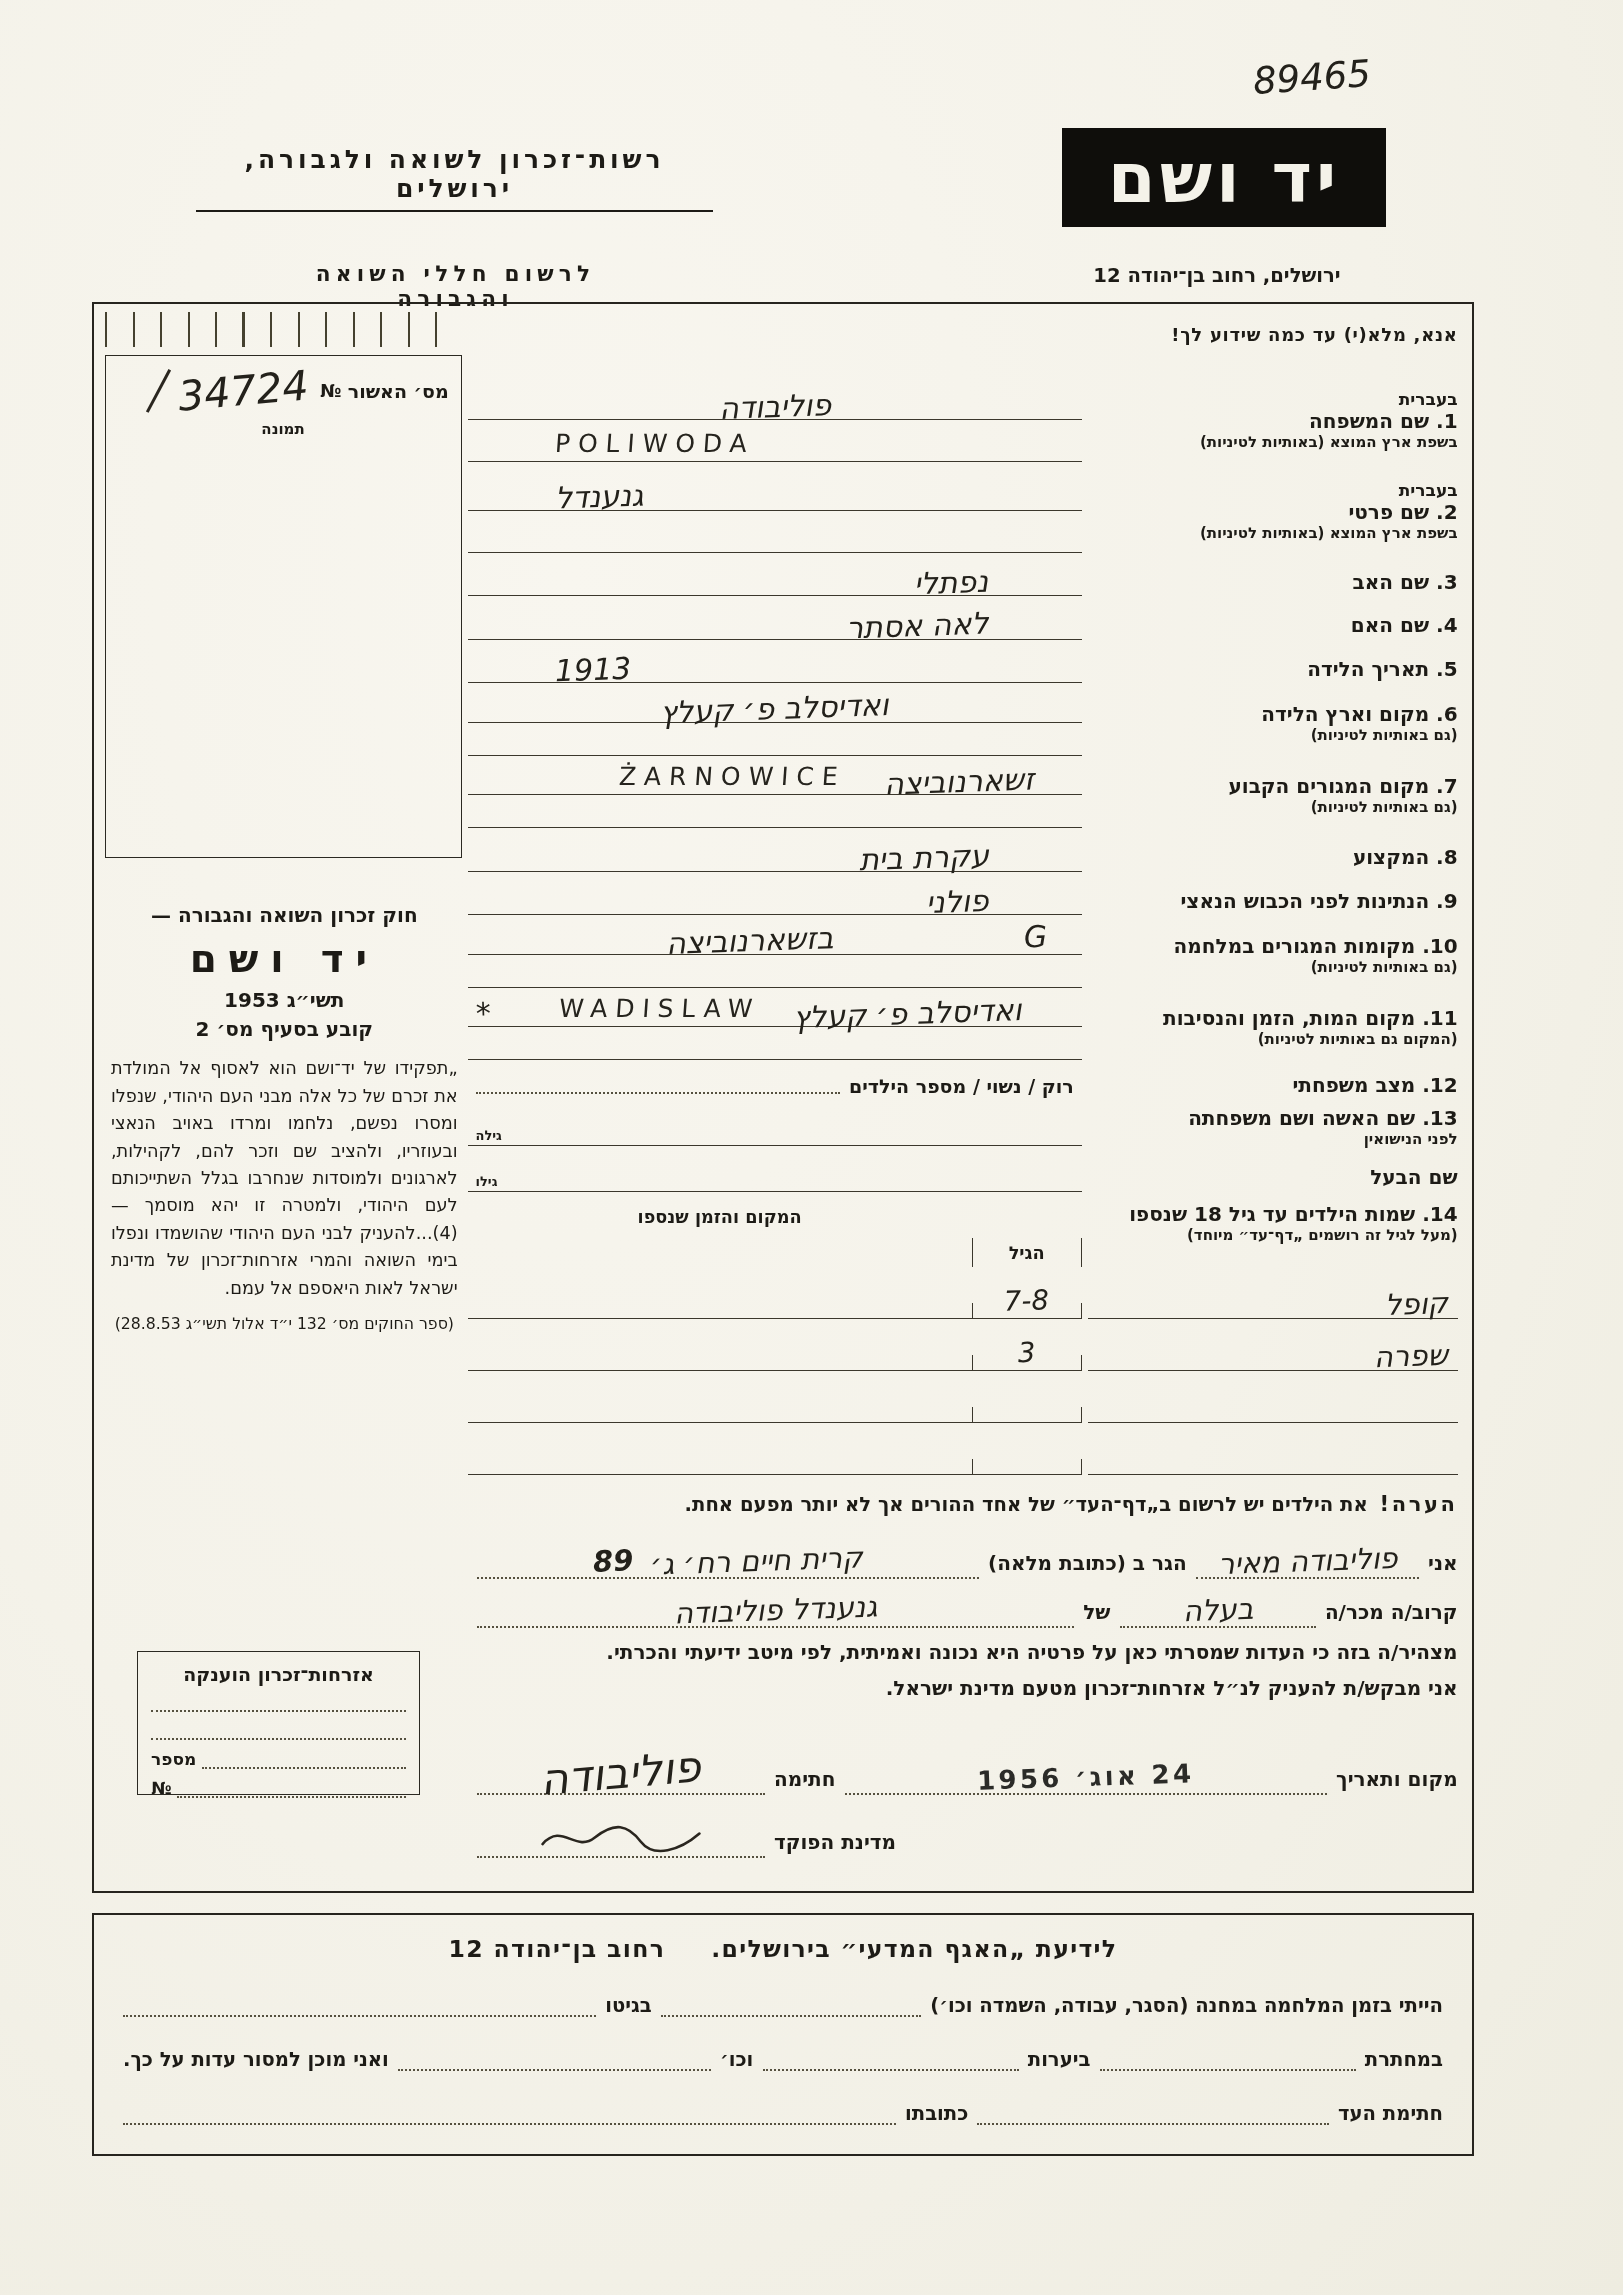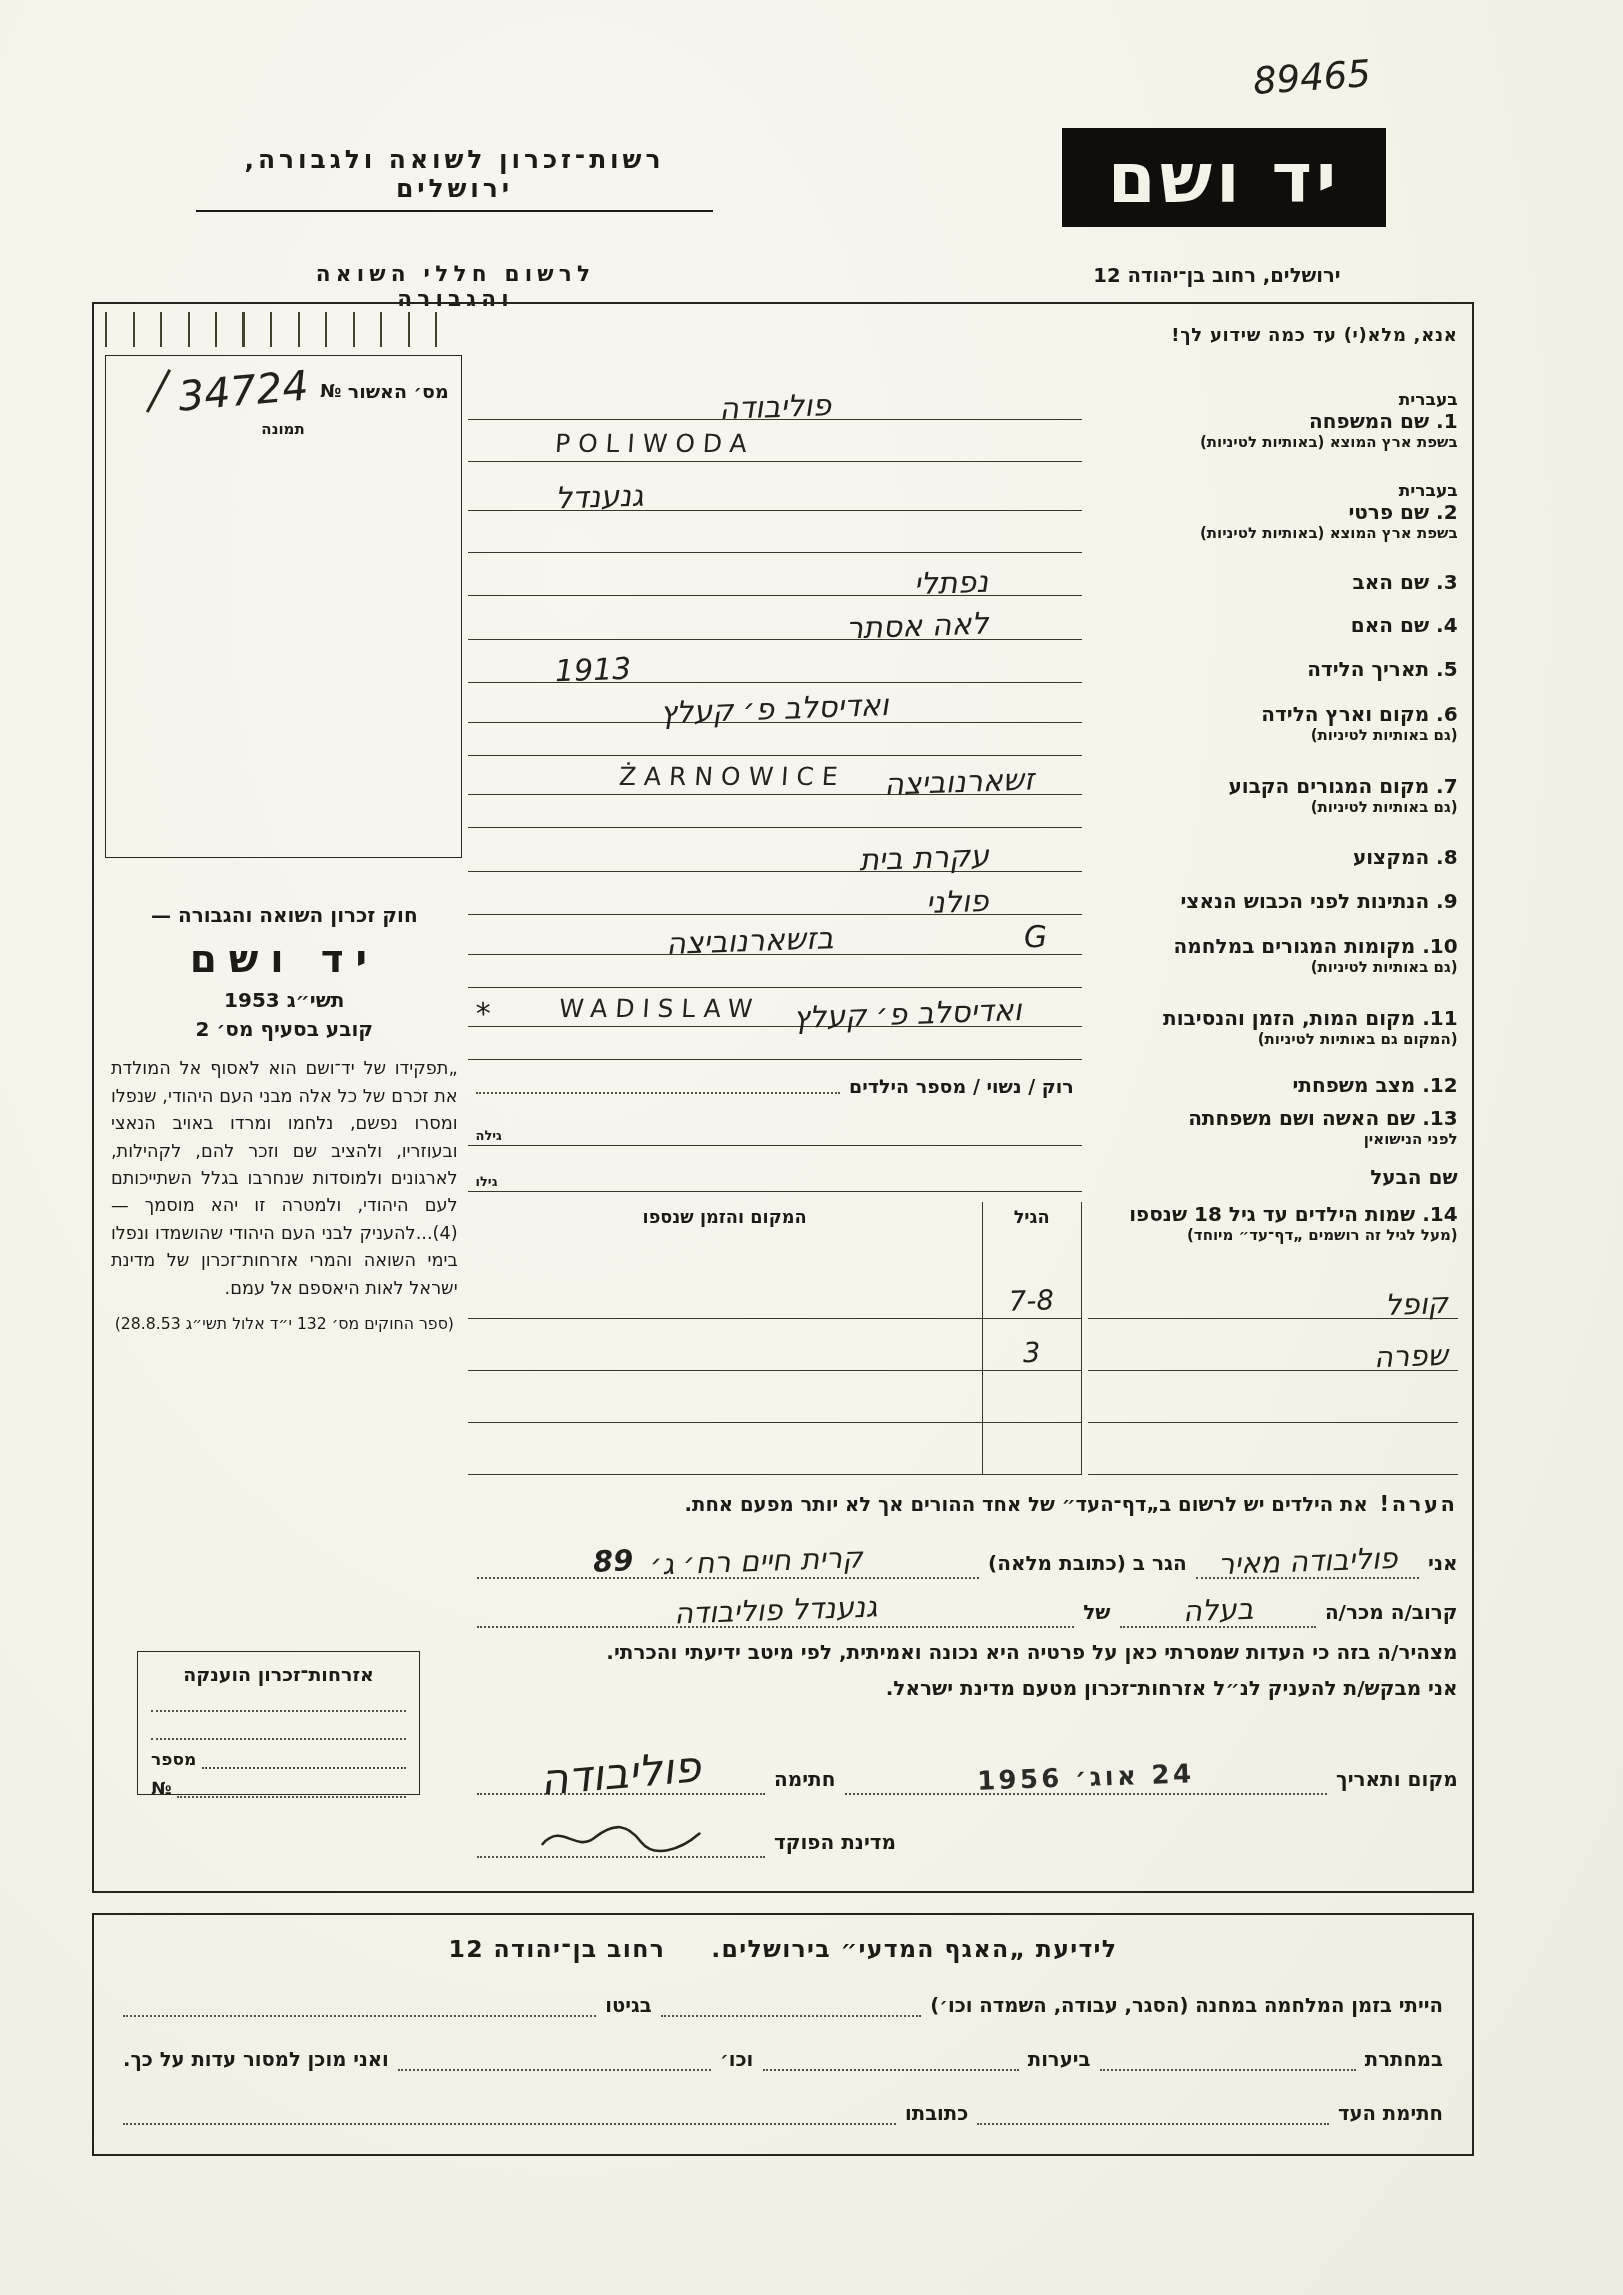--- a/index.html
+++ b/index.html
@@ -80,22 +80,22 @@
   .age-mini{ font-size:13px; font-weight:bold; margin-right:auto; margin-bottom:1.3px; }
 
   
   .f14{ margin-top:10.5px; }
   .f14-right{ width:376px; padding-left:6.5px; }
   .f14-labelblock{ height:65px; text-align:right; }
   .nline{ border-bottom:1.3px solid #3b372c; height:52px; display:flex; align-items:flex-end; padding:0 9.2px; }
   .nline .hw{ font-size:29px; margin-bottom:-2.6px; }
   .f14-table{ flex:1; display:flex; flex-direction:column; }
   .trow{ display:flex; }
-  .cell-age{ width:100px; border-left:1.3px solid #3b372c; border-right:1.3px solid #3b372c;
-    display:flex; align-items:flex-end; justify-content:center; }
+  .cell-age{ width:110px; border-left:1.3px solid #3b372c; border-right:1.3px solid #3b372c;
+    display:flex; align-items:flex-end; justify-content:center;margin-top:36px; }
   .cell-place{ flex:1; }
   .thead{ height:65px; }
   .thead .cell-age, .thead .cell-place{ display:flex; align-items:flex-start; justify-content:center; padding-top:5.2px;
     font-size:17.7px; font-weight:bold; }
   .tbody-row{ height:52px; border-bottom:1.3px solid #3b372c; }
   .cell-age .hw{ font-size:27.5px; margin-bottom:2.6px; }
 
   .note-row{ display:flex; gap:11.8px; margin-top:17px; font-size:19.6px; align-items:baseline; }
   .note-label{ font-weight:bold; letter-spacing:2.6px; font-size:21px; }
   .note-text{ font-weight:bold; }

